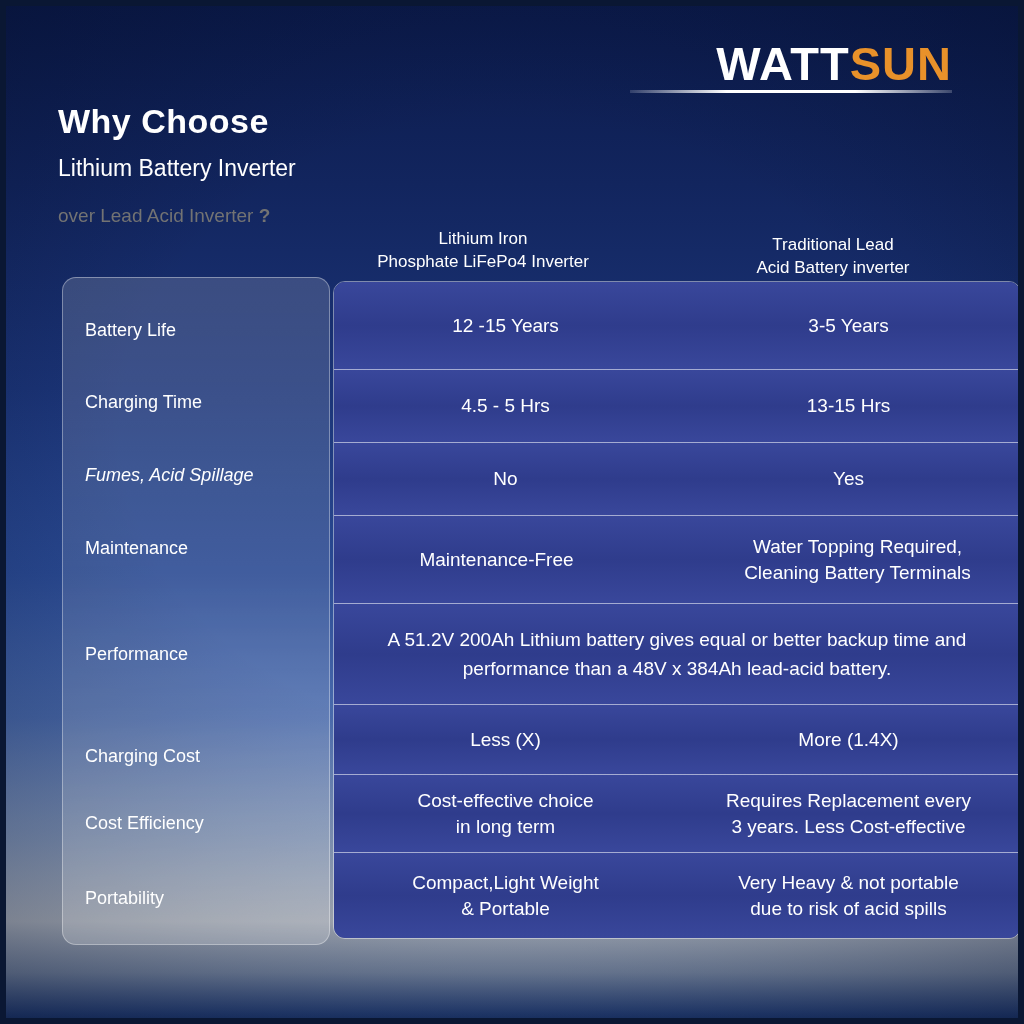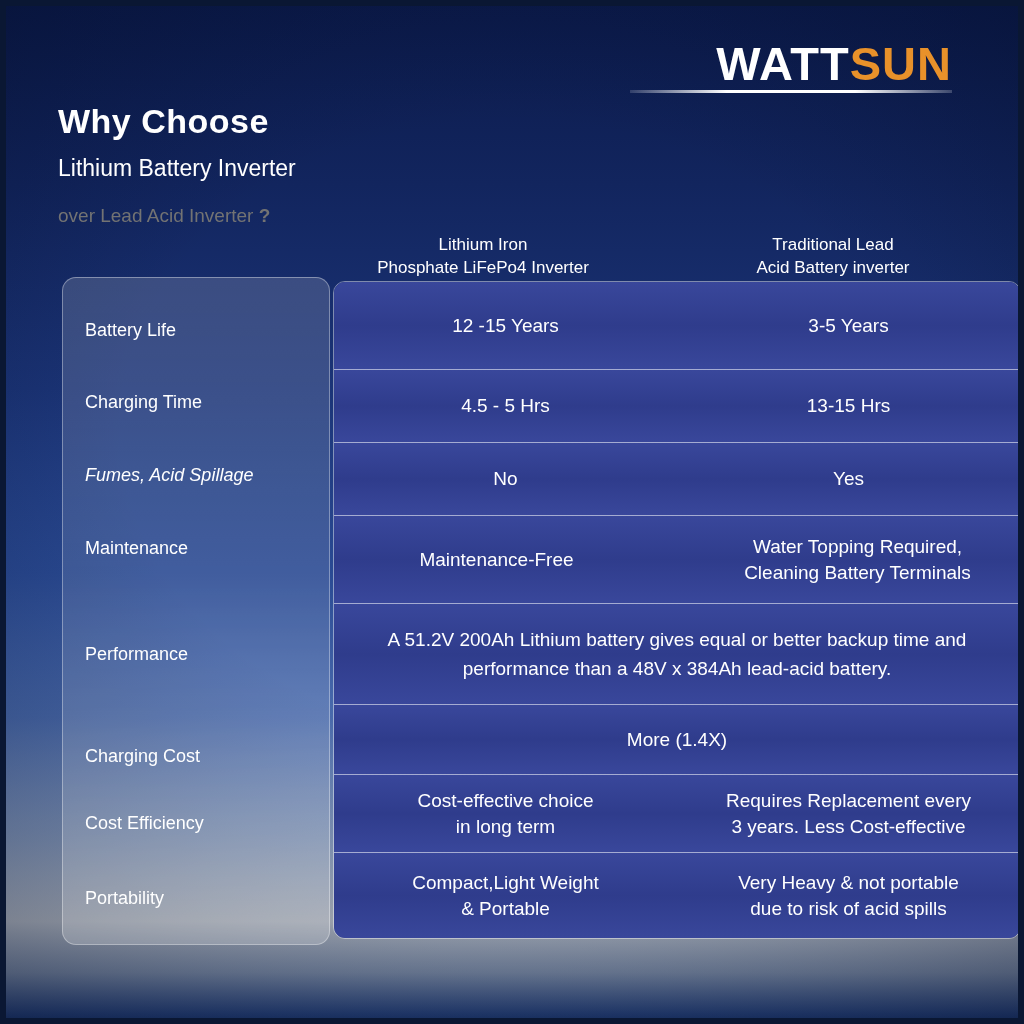--- a/index.html
+++ b/index.html
@@ -81,21 +81,21 @@
   .sub2 b { font-weight: 700; }
 
   
   .colhead {
     position: absolute;
     color: #ffffff;
     font-size: 17px;
     text-align: center;
     line-height: 1.35;
   }
-  .colhead.lithium { left: 333px; top: 234px; width: 300px; }
+  .colhead.lithium { left: 333px; top: 228px; width: 300px; }
   .colhead.lead    { left: 688px; top: 234px; width: 290px; }
 
   
   .labels-panel {
     position: absolute;
     left: 62px; top: 277px;
     width: 268px; height: 668px;
     border-radius: 14px;
     border: 1px solid rgba(255,255,255,0.35);
     background: linear-gradient(to bottom,
@@ -201,20 +201,21 @@
     <div class="cell">Maintenance-Free</div>
     <div class="cell">Water Topping Required,
 Cleaning Battery Terminals</div>
   </div>
 
   <div class="trow wide" style="height:101px;">
     <div class="cell">A 51.2V 200Ah Lithium battery gives equal or better backup time and performance than a 48V x 384Ah lead-acid battery.</div>
   </div>
 
   <div class="trow" style="height:70px;">
+    <div class="cell">Less (X)</div>
     <div class="cell">More (1.4X)</div>
   </div>
 
   <div class="trow" style="height:78px;">
     <div class="cell">Cost-effective choice
 in long term</div>
     <div class="cell">Requires Replacement every
 3 years. Less Cost-effective</div>
   </div>
 

